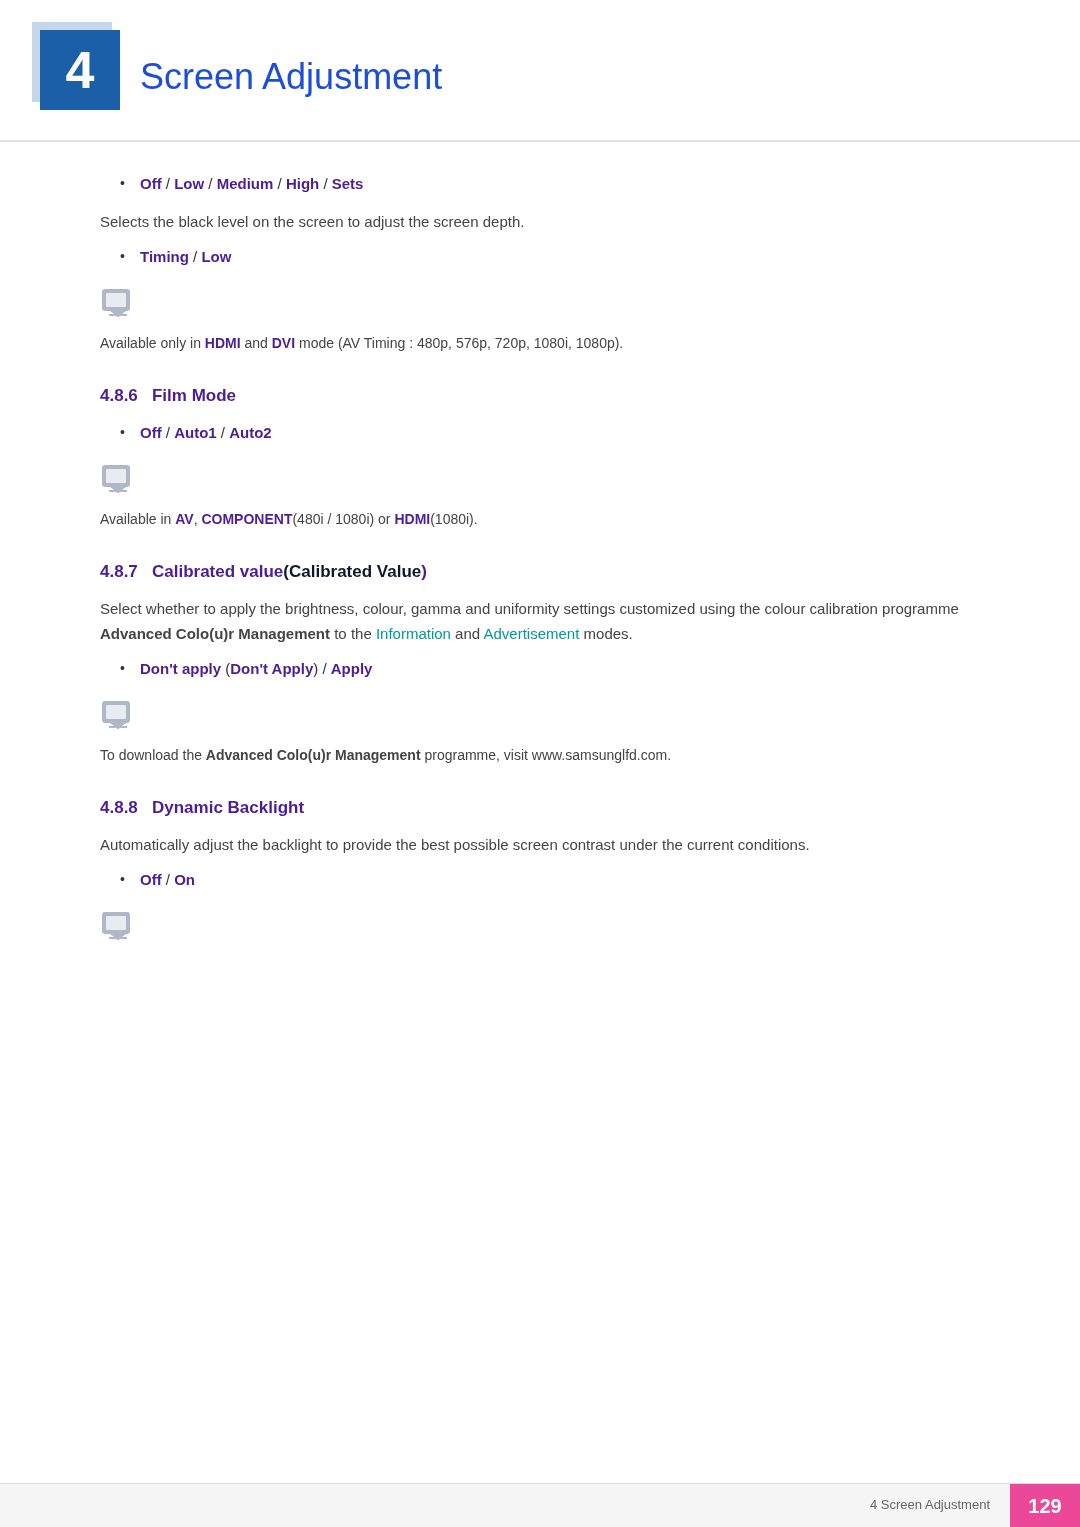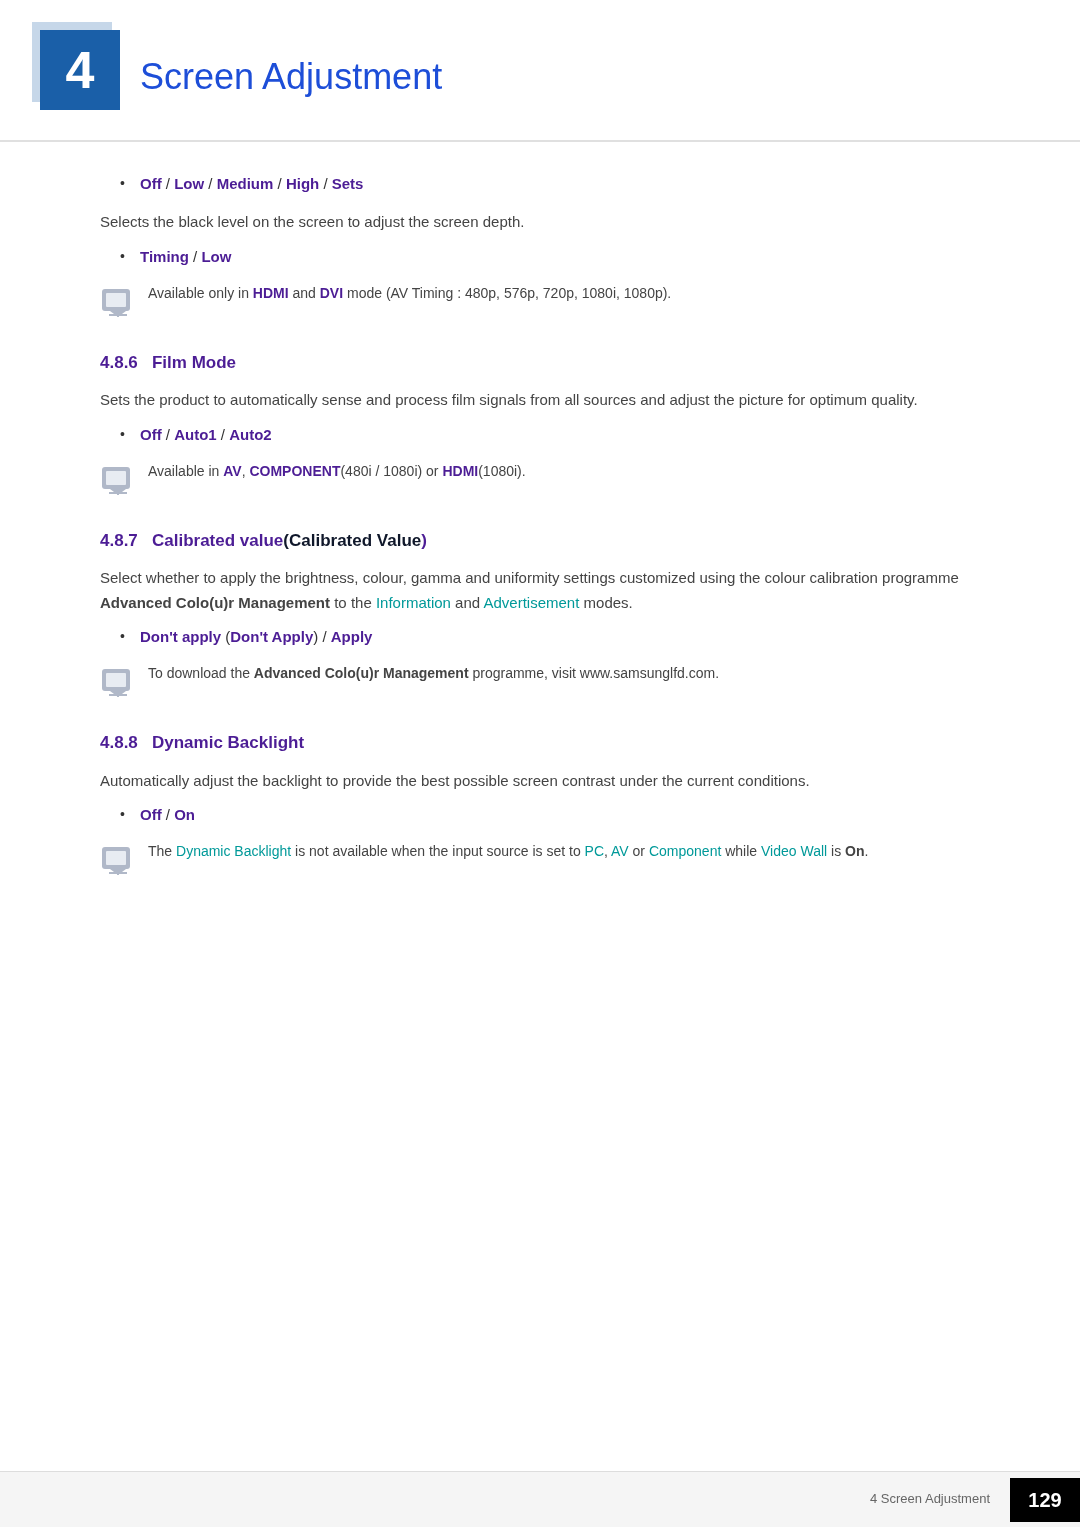--- a/index.html
+++ b/index.html
@@ -90,20 +90,21 @@
     
     .kw-blue { color: #4c1d95; font-weight: bold; }
     .kw-teal { color: #009999; font-weight: normal; }
 
     
     .note-box {
       display: flex;
       align-items: flex-start;
       margin: 10px 0 18px 0;
       gap: 12px;
+      flex-direction: column;
     }
     .note-icon {
       width: 36px;
       height: 36px;
       flex-shrink: 0;
       margin-top: 2px;
     }
     .note-icon svg {
       width: 36px;
       height: 36px;
@@ -122,35 +123,35 @@
       margin-bottom: 10px;
       line-height: 1.65;
     }
 
     
     .page-footer {
       position: fixed;
       bottom: 0;
       left: 0;
       width: 1080px;
-      height: 56px;
+      height: 44px;
       background: #f5f5f5;
       border-top: 1px solid #ddd;
       display: flex;
       align-items: center;
       justify-content: flex-end;
       padding-right: 0;
     }
     .footer-text {
       font-size: 13px;
       color: #666;
       padding-right: 20px;
     }
     .footer-page-num-block {
-      background: #000000;
+      background: #ec4899;
       color: #fff;
       font-size: 20px;
       font-weight: bold;
       width: 70px;
       height: 44px;
       display: flex;
       align-items: center;
       justify-content: center;
     }
   </style>
@@ -194,21 +195,20 @@
       <p class="note-text">
         Available only in <span class="kw-blue">HDMI</span> and <span class="kw-blue">DVI</span> mode (AV Timing : 480p, 576p, 720p, 1080i, 1080p).
       </p>
     </div>
   </div>
 
   <div>
     <h2 class="section-heading">
       <span class="kw-blue">4.8.6&nbsp;&nbsp; Film Mode</span>
     </h2>
-    <p class="body-text">Sets the product to automatically sense and process film signals from all sources and adjust the picture for optimum quality.</p>
     <ul class="bullet-list">
       <li>
         <span class="kw-blue">Off</span> / <span class="kw-blue">Auto1</span> / <span class="kw-blue">Auto2</span>
       </li>
     </ul>
     <div class="note-box">
       <div class="note-icon">
         <svg viewBox="0 0 36 36" xmlns="http://www.w3.org/2000/svg">
           <rect x="2" y="4" width="28" height="22" rx="3" ry="3" fill="#b0b8c8"></rect>
           <rect x="6" y="8" width="20" height="14" rx="1" ry="1" fill="#e8ecf2"></rect>
@@ -264,23 +264,20 @@
     <div class="note-box">
       <div class="note-icon">
         <svg viewBox="0 0 36 36" xmlns="http://www.w3.org/2000/svg">
           <rect x="2" y="4" width="28" height="22" rx="3" ry="3" fill="#b0b8c8"></rect>
           <rect x="6" y="8" width="20" height="14" rx="1" ry="1" fill="#e8ecf2"></rect>
           <polygon points="10,26 18,32 26,26" fill="#b0b8c8"></polygon>
           <line x1="18" y1="26" x2="18" y2="32" stroke="#b0b8c8" stroke-width="2"></line>
           <line x1="9" y1="30" x2="27" y2="30" stroke="#b0b8c8" stroke-width="2"></line>
         </svg>
       </div>
-      <p class="note-text">
-        The <span class="kw-teal">Dynamic Backlight</span> is not available when the input source is set to <span class="kw-teal">PC</span>, <span class="kw-teal">AV</span> or <span class="kw-teal">Component</span> while <span class="kw-teal">Video Wall</span> is <strong>On</strong>.
-      </p>
     </div>
   </div>
 
 </div>
 
 <div class="page-footer">
   <span class="footer-text">4 Screen Adjustment</span>
   <div class="footer-page-num-block">129</div>
 </div>
 

